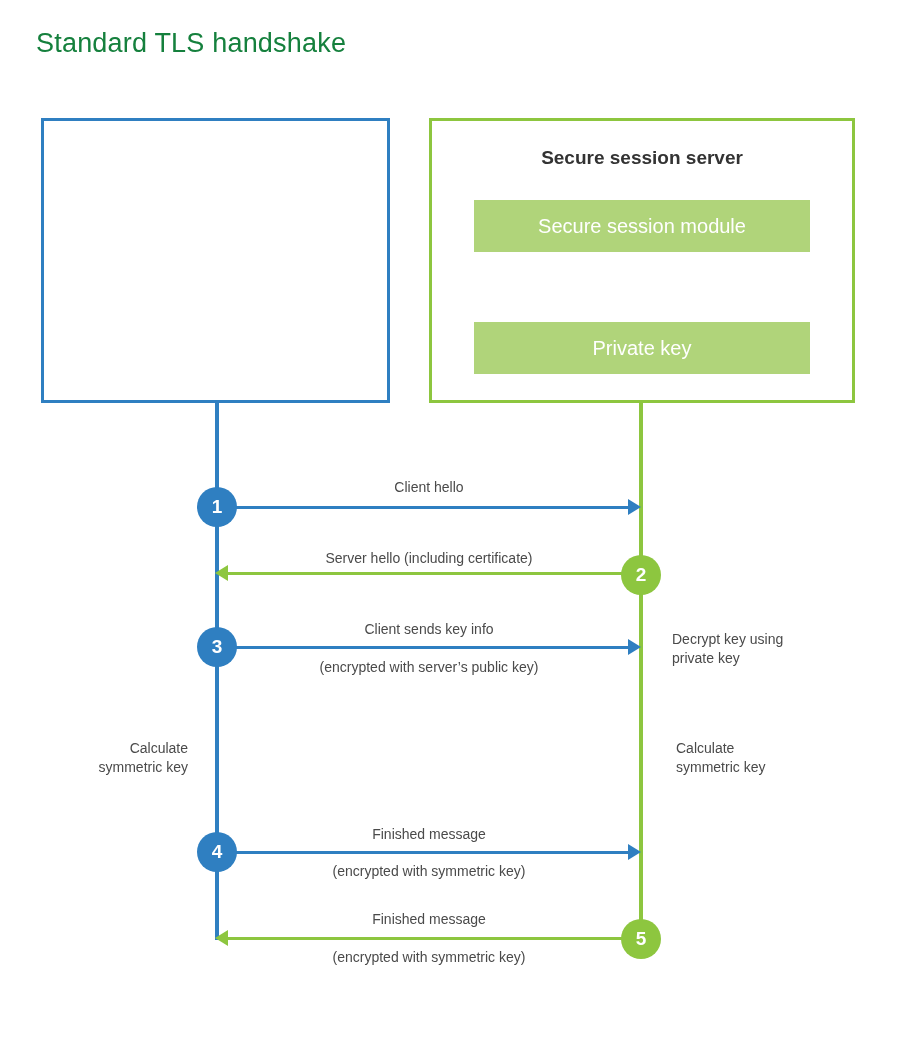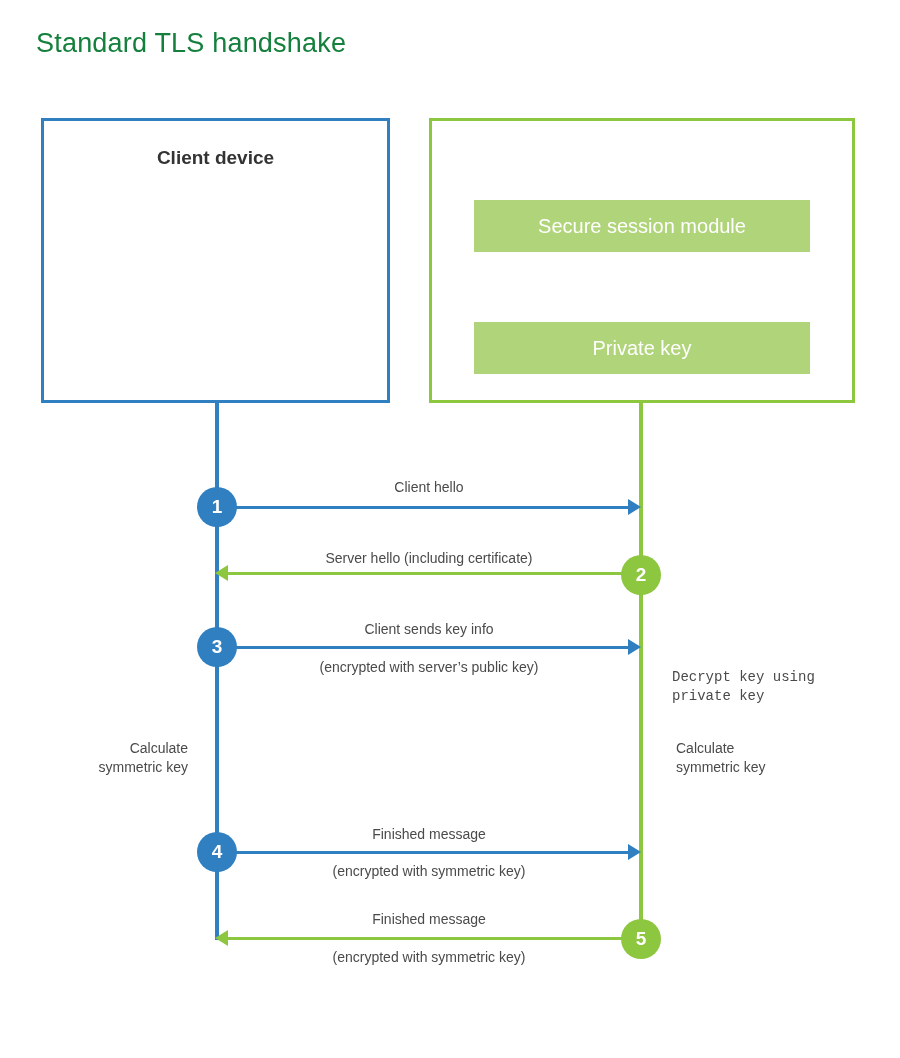--- a/index.html
+++ b/index.html
@@ -172,24 +172,24 @@
   }
   .side-note.right-align { text-align: right; }
   .side-note.left-align { text-align: left; }
 </style>
 </head>
 <body>
 
 <div class="page-title">Standard TLS handshake</div>
 
 <div class="actor-box" id="client-box">
-  <div class="actor-title">Client device</div>
 </div>
 
 <div class="actor-box" id="server-box">
+  <div class="actor-title">Secure session server</div>
   <div class="server-bar" id="server-bar-0">
     <span>Secure session module</span>
   </div>
   <div class="server-bar" id="server-bar-2">
     <span>Private key</span>
   </div>
 </div>
 
 <div class="lifeline" id="client-lifeline"></div>
 <div class="lifeline" id="server-lifeline"></div>
@@ -208,21 +208,21 @@
   <span>2</span>
 </div>
 
 <div class="msg-label" style="left:217px; top:621px; width:424px;">Client sends key info</div>
 <div class="msg-line blue" style="left:217px; top:646px; width:412px;"></div>
 <div class="arrow-head right-blue" style="left:628px; top:639px;"></div>
 <div class="msg-sublabel" style="left:217px; top:659px; width:424px;">(encrypted with server’s public key)</div>
 <div class="step-circle blue" style="left:197px; top:627px;">
   <span>3</span>
 </div>
-<div class="side-note left-align" style="left:672px; top:668px; width:180px;font-family:Liberation Mono, monospace;">Decrypt key using
+<div class="side-note left-align" style="left:672px; top:630px; width:180px;">Decrypt key using
 private key</div>
 
 <div class="side-note right-align" style="left:40px; top:739px; width:148px;">Calculate
 symmetric key</div>
 <div class="side-note left-align" style="left:676px; top:739px; width:180px;">Calculate
 symmetric key</div>
 
 <div class="msg-label" style="left:217px; top:826px; width:424px;">Finished message</div>
 <div class="msg-line blue" style="left:217px; top:851px; width:412px;"></div>
 <div class="arrow-head right-blue" style="left:628px; top:844px;"></div>

